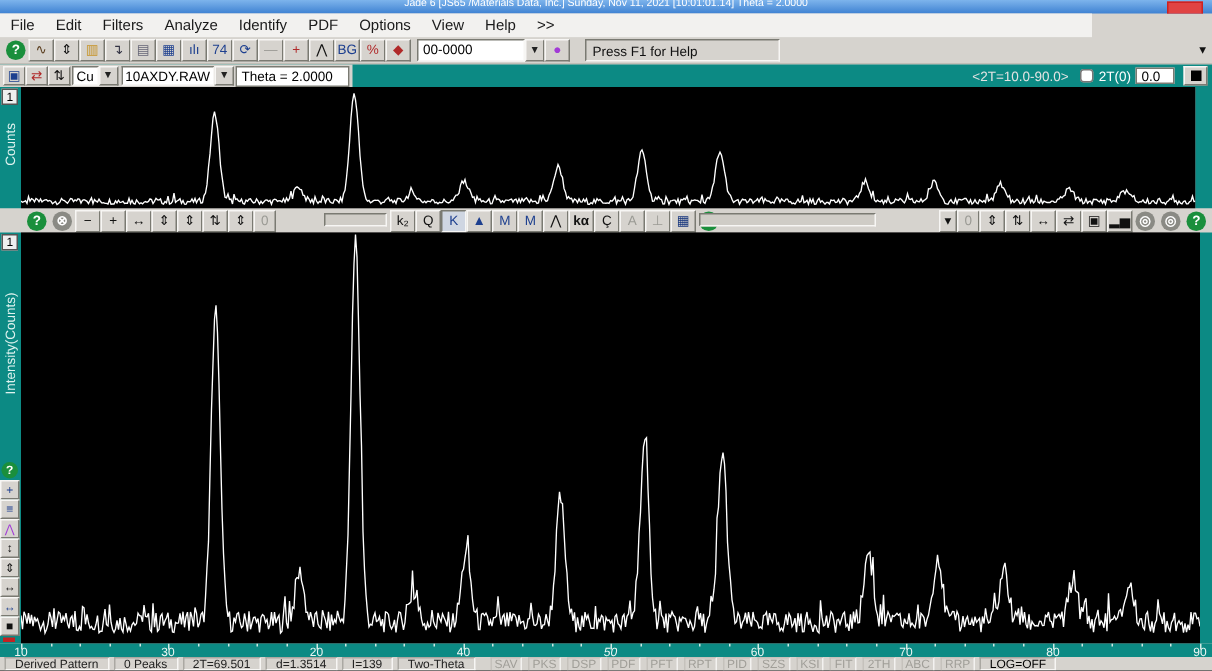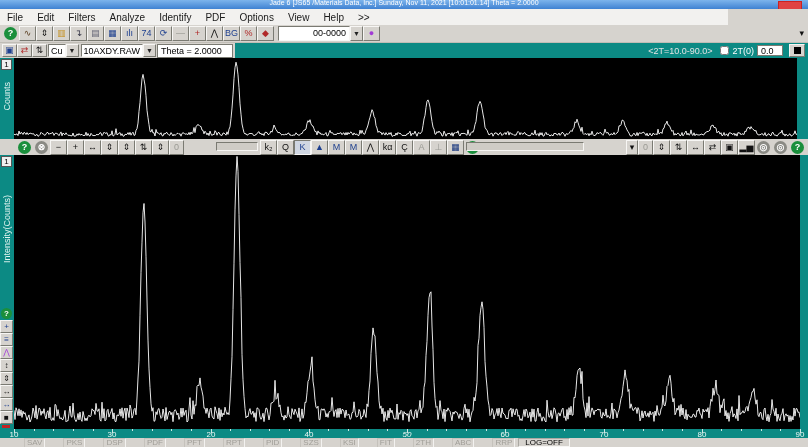--- a/index.html
+++ b/index.html
@@ -23,21 +23,21 @@
     font-size:9px;line-height:1;color:#222;flex:none;overflow:hidden;}
   .tbtn.circle{border:none;border-radius:50%;width:13px;height:13px;margin:1px 2px;
     color:#fff;font-weight:bold;font-size:9px;}
   .tbtn.disabled{color:#9a9a94 !important;}
   .tbtn.pressed{border-color:#7a7a72 #f7f6f4 #f7f6f4 #7a7a72;background:#cfd6e2;}
   .sunken{box-sizing:border-box;border:1px solid;border-color:#7a7a72 #f7f6f4 #f7f6f4 #7a7a72;}
   
   #toolbar1{position:absolute;left:0;top:25px;width:808px;height:18px;background:#d6d3ce;
     display:flex;align-items:center;padding-left:2px;box-sizing:border-box;
     border-bottom:1px solid #c0bdb6;}
-  #pdf-combo{display:inline-flex;align-items:center;margin-left:4px;height:15px;text-align:right;}
+  #pdf-combo{display:inline-flex;align-items:center;margin-left:4px;height:15px;}
   #pdf-combo .cbox{width:72px;height:15px;background:#fff;font-size:9px;padding:1px 3px;box-sizing:border-box;}
   .drop-btn{width:13px;height:15px;font-size:7px;}
   #help-hint{margin-left:10px;width:130px;height:15px;background:#d6d3ce;font-size:9px;
     display:flex;align-items:center;padding:0 4px;box-sizing:border-box;color:#111;}
   #tb1-overflow{position:absolute;right:4px;top:3px;font-size:9px;color:#111;}
   
   #row2{position:absolute;left:0;top:43px;width:808px;height:15px;background:#0c8a84;
     display:flex;align-items:center;font-size:9px;}
   #row2 .grayzone{display:flex;align-items:center;background:#d6d3ce;height:15px;padding:0 2px;}
   .combo{display:inline-flex;align-items:center;height:13px;margin:0 1px;}
@@ -67,21 +67,21 @@
   .track{position:absolute;top:3px;height:9px;background:#cfccc6;}
   
   #axis-strip{position:absolute;left:0;top:429px;width:808px;height:9px;background:#0c8a84;overflow:hidden;}
   .tick{position:absolute;top:0;width:1px;background:#cfe9e4;}
   .tick-label{position:absolute;top:1px;color:#eef8f5;font-size:8px;width:20px;text-align:center;}
   #statusbar{position:absolute;left:0;top:438px;width:808px;height:9px;background:#d6d3ce;
     display:flex;align-items:center;font-size:8px;color:#222;overflow:hidden;}
   .seg{height:9px;box-sizing:border-box;border:1px solid;border-color:#aaa8a2 #f7f6f4 #f7f6f4 #aaa8a2;
     padding:0 6px;margin-left:3px;display:flex;align-items:center;white-space:nowrap;}
   .toggle{height:9px;box-sizing:border-box;border:1px solid;border-color:#c5c2bc #f3f2f0 #f3f2f0 #c5c2bc;
-    padding:4px 2px;margin-left:18px;color:#a09e98;display:flex;align-items:center;}
+    padding:4px 2px;margin-left:4px;color:#a09e98;display:flex;align-items:center;}
   #log-seg{color:#000;font-weight:normal;}
   
   #left-stack{position:absolute;left:0;top:307px;width:14px;display:flex;flex-direction:column;}
   #left-stack .tbtn{width:13px;height:13px;font-size:8px;}
   #left-stack .tbtn.circle{width:11px;height:11px;margin:1px;}
   #red-mark{position:absolute;left:2px;top:425px;width:8px;height:3px;background:#c22323;}
 </style>
 </head>
 <body>
 
@@ -161,20 +161,21 @@
     <span id="pdf-combo">
       <span class="cbox sunken">00-0000</span>
       <span class="tbtn drop-btn">▼</span>
     </span>
     <span style="display:flex;">
 
     <span class="tbtn" style="color: rgb(162, 59, 214);">
           <span>●</span>
         </span>
       </span>
+    <span id="help-hint" class="sunken">Press F1 for Help</span>
     <span id="tb1-overflow">▾</span>
   </div>
 
   <div id="row2">
     <span class="grayzone">
       <span style="display:flex;align-items:center;">
 
       <span class="tbtn" style="width: 15px; height: 13px; color: rgb(29, 63, 143);">
             <span>▣</span>
           </span>
@@ -267,21 +268,21 @@
         </span>
         <span class="tbtn" style="color: rgb(29, 63, 143);">
           <span>M</span>
         </span>
         <span class="tbtn" style="color: rgb(29, 63, 143);">
           <span>M</span>
         </span>
         <span class="tbtn" style="color: rgb(17, 17, 17);">
           <span>⋀</span>
         </span>
-        <span class="tbtn" style="color: rgb(17, 17, 17);">
+        <span class="tbtn" style="color: rgb(17, 17, 17); font-weight: bold;">
           <span>kα</span>
         </span>
         <span class="tbtn" style="color: rgb(17, 17, 17);">
           <span>Ç</span>
         </span>
         <span class="tbtn disabled">
           <span>A</span>
         </span>
         <span class="tbtn disabled">
           <span>⊥</span>
@@ -423,20 +424,29 @@
       <span class="tick-label" style="left: 201px;">20</span>
       <span class="tick-label" style="left: 299px;">40</span>
       <span class="tick-label" style="left: 397px; font-style: italic;">50</span>
       <span class="tick-label" style="left: 495px;">60</span>
       <span class="tick-label" style="left: 594px;">70</span>
       <span class="tick-label" style="left: 692px;">80</span>
       <span class="tick-label" style="left: 790px;">90</span>
     </div>
 
   <div id="statusbar">
+    <span style="display:flex;">
+
+    <span class="seg">Derived Pattern</span>
+        <span class="seg">0 Peaks</span>
+        <span class="seg">2T=69.501</span>
+        <span class="seg">d=1.3514</span>
+        <span class="seg">I=139</span>
+        <span class="seg">Two-Theta</span>
+      </span>
     <span style="display:flex;margin-left:6px;">
 
     <span class="toggle">SAV</span>
         <span class="toggle">PKS</span>
         <span class="toggle">DSP</span>
         <span class="toggle">PDF</span>
         <span class="toggle">PFT</span>
         <span class="toggle">RPT</span>
         <span class="toggle">PID</span>
         <span class="toggle">SZS</span>

